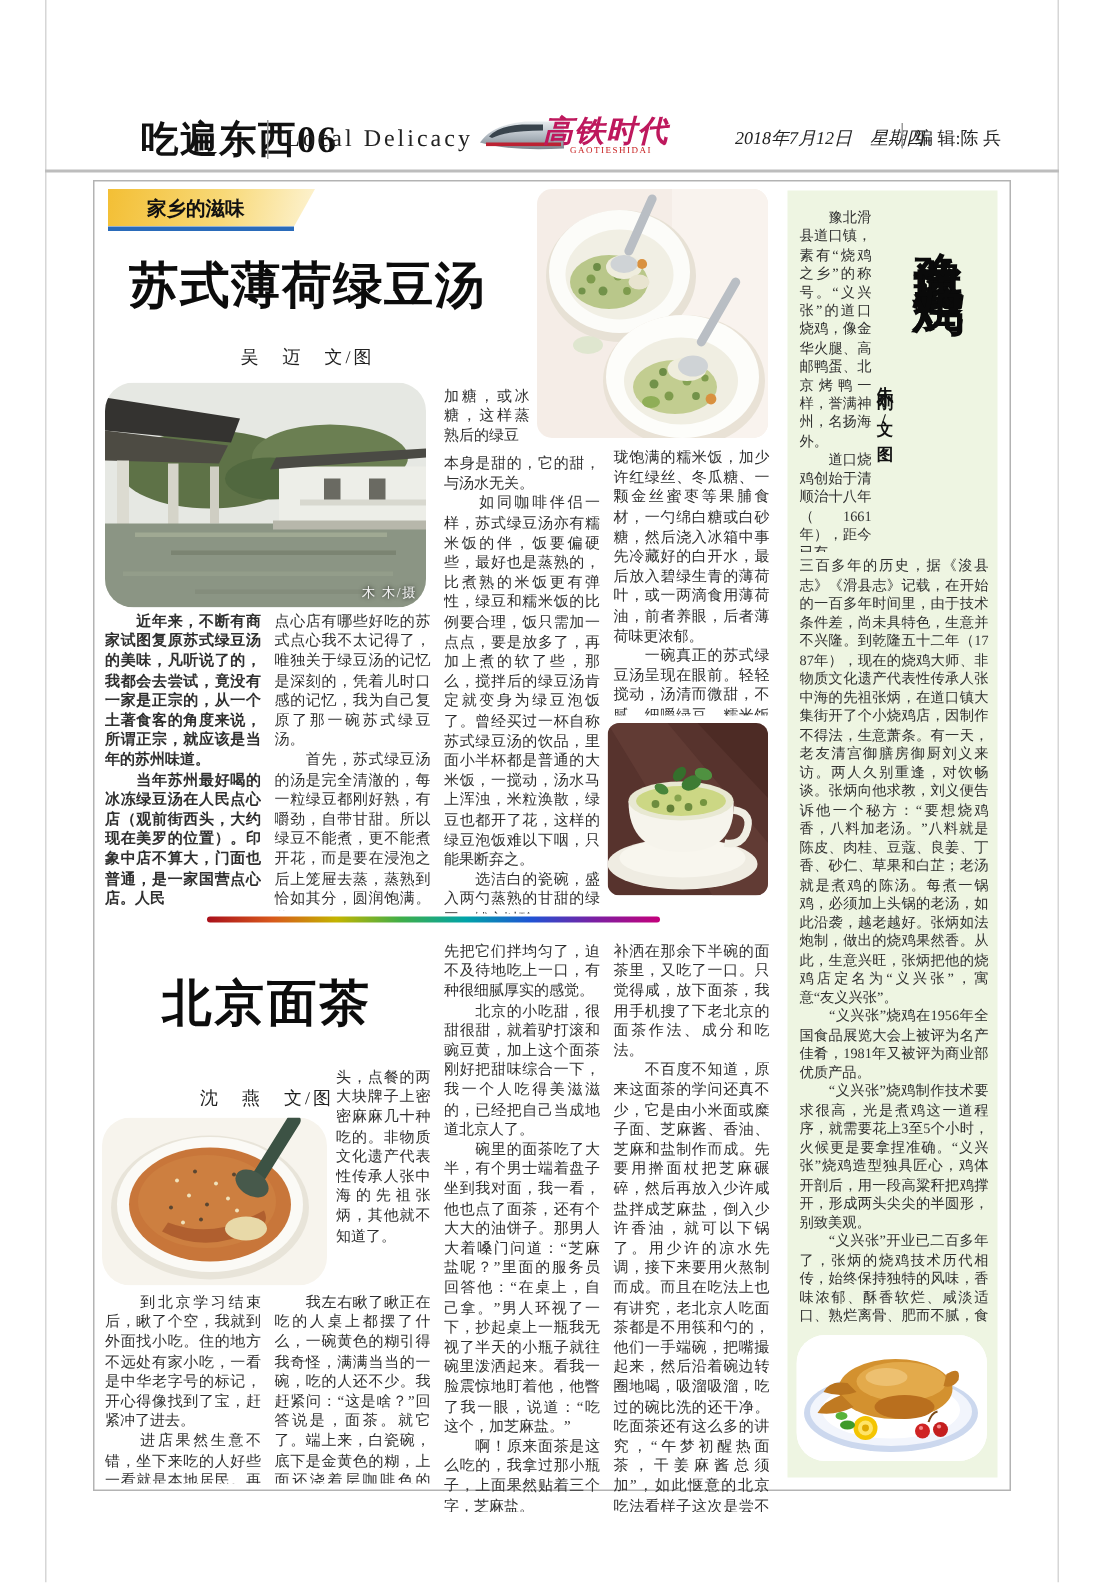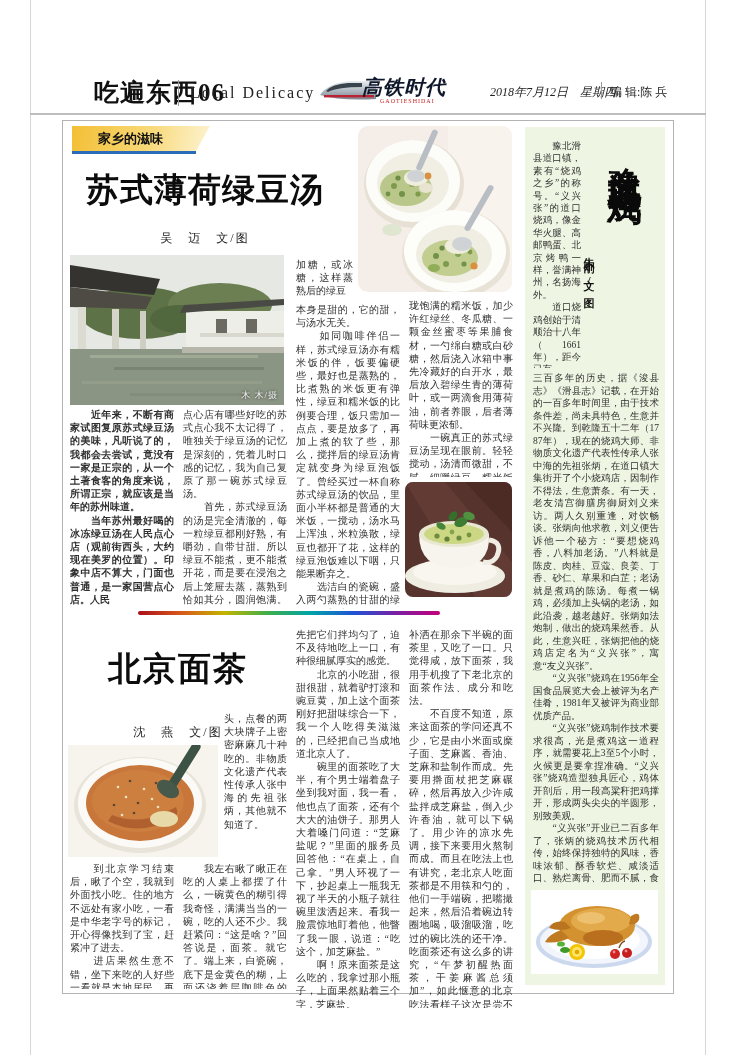--- a/index.html
+++ b/index.html
@@ -8,21 +8,21 @@
   .abs{position:absolute;}
   
   .page-edge-v{position:absolute;top:0;bottom:0;width:1px;background:#d6d6d6;}
   .header-rule{position:absolute;left:30px;width:676px;top:113px;height:2px;background:#bdbdbd;}
   
   .sec-title{left:62px;top:76px;font-size:25px;font-weight:bold;color:#111;letter-spacing:1px;padding-left:32px;}
   .hdr-sep{left:178px;top:80px;width:1px;height:26px;background:#9a9a9a;}
   .sec-sub{left:190px;top:84px;font-size:16px;color:#222;letter-spacing:2px;}
   .logo{left:318px;top:72px;width:130px;height:40px;}
   .logo-text{position:absolute;left:44px;top:2px;font-size:20px;font-weight:bold;font-style:italic;
-             color:#0f172a;letter-spacing:1px;white-space:nowrap;text-align:center;}
+             color:#be185d;letter-spacing:1px;white-space:nowrap;text-align:center;}
   .logo-sub{position:absolute;left:62px;top:26px;font-size:6px;color:#c71f1f;letter-spacing:1px;}
   .date-line{left:490px;top:84px;font-size:12px;color:#222;font-style:italic;}
   .hdr-sep2{left:601px;top:82px;width:1px;height:17px;background:#9a9a9a;}
   .editor-line{left:610px;top:84px;font-size:12px;color:#222;}
   
   .frame{left:62px;top:120px;width:610px;height:872px;border:1px solid #b3b3b3;background:#fff;}
   
   .tag{left:72px;top:126px;width:112px;height:25px;line-height:25px;padding-left:26px;
        font-size:13px;font-weight:bold;color:#111;
        background:linear-gradient(100deg,#f3bf35 0%,#f8d978 55%,#fdf3d2 100%);
@@ -41,21 +41,21 @@
   .a1c2{left:183px;top:408px;width:104px;height:199px;}
   .a1c3t{left:296px;top:258px;width:57px;height:42px;}
   .a1c3{left:296px;top:303px;width:104px;height:306px;}
   .a1c4{left:409px;top:299px;width:104px;height:178px;}
   .a2c1{left:70px;top:862px;width:104px;height:127px;}
   .a2c2n{left:224px;top:712px;width:63px;height:147px;}
   .a2c2w{left:183px;top:862px;width:104px;height:127px;}
   .a2c3{left:296px;top:628px;width:104px;height:380px;}
   .a2c4{left:409px;top:628px;width:104px;height:380px;}
   
-  .photo{overflow:hidden;}
+  .photo{overflow:hidden;border-radius:19px;}
   .ph-bowls{left:358px;top:126px;width:154px;height:166px;border-radius:10px;}
   .ph-canal{left:70px;top:255px;width:214px;height:150px;}
   .ph-mint{left:405px;top:482px;width:107px;height:115px;border-radius:8px;}
   .ph-miancha{left:68px;top:745px;width:150px;height:112px;}
   .ph-chicken{left:531px;top:890px;width:127px;height:84px;background:#fff;}
   .caption{position:absolute;right:6px;bottom:3px;font-size:9px;color:#f2f2f2;
            text-shadow:0 0 3px rgba(0,0,0,.8);letter-spacing:1px;}
   
   .rainbow{left:138px;top:611px;width:302px;height:4px;border-radius:2px;
     background:linear-gradient(90deg,#a9101b,#d8581c,#c3b400,#3fae49,#00a3a8,#1f53d4,#7b1fa2,#c4007a);}

